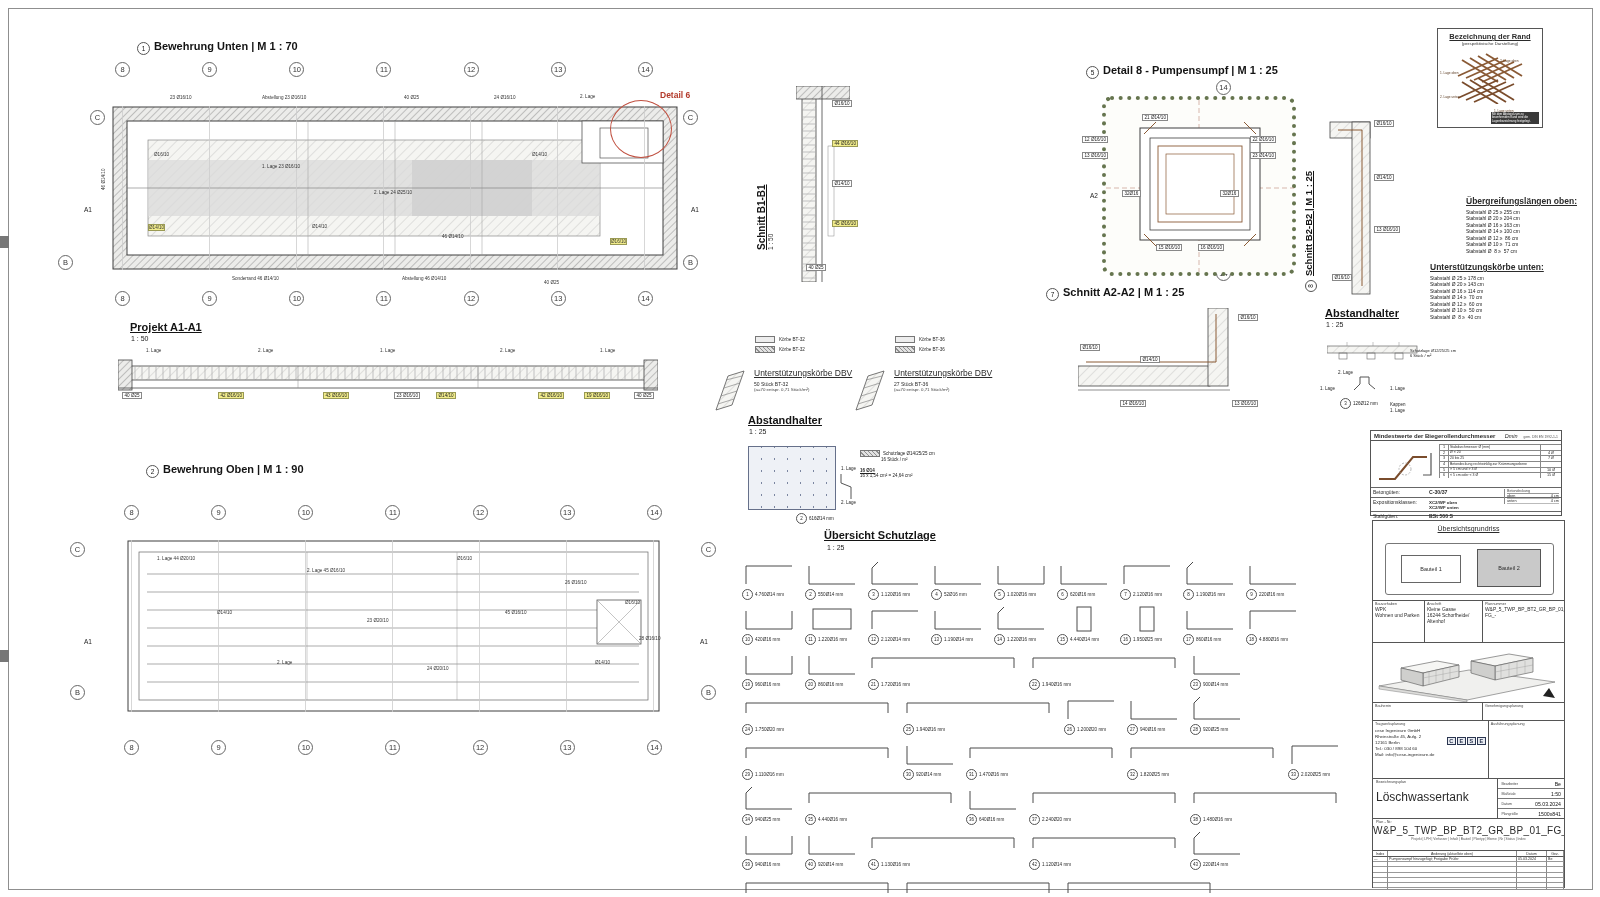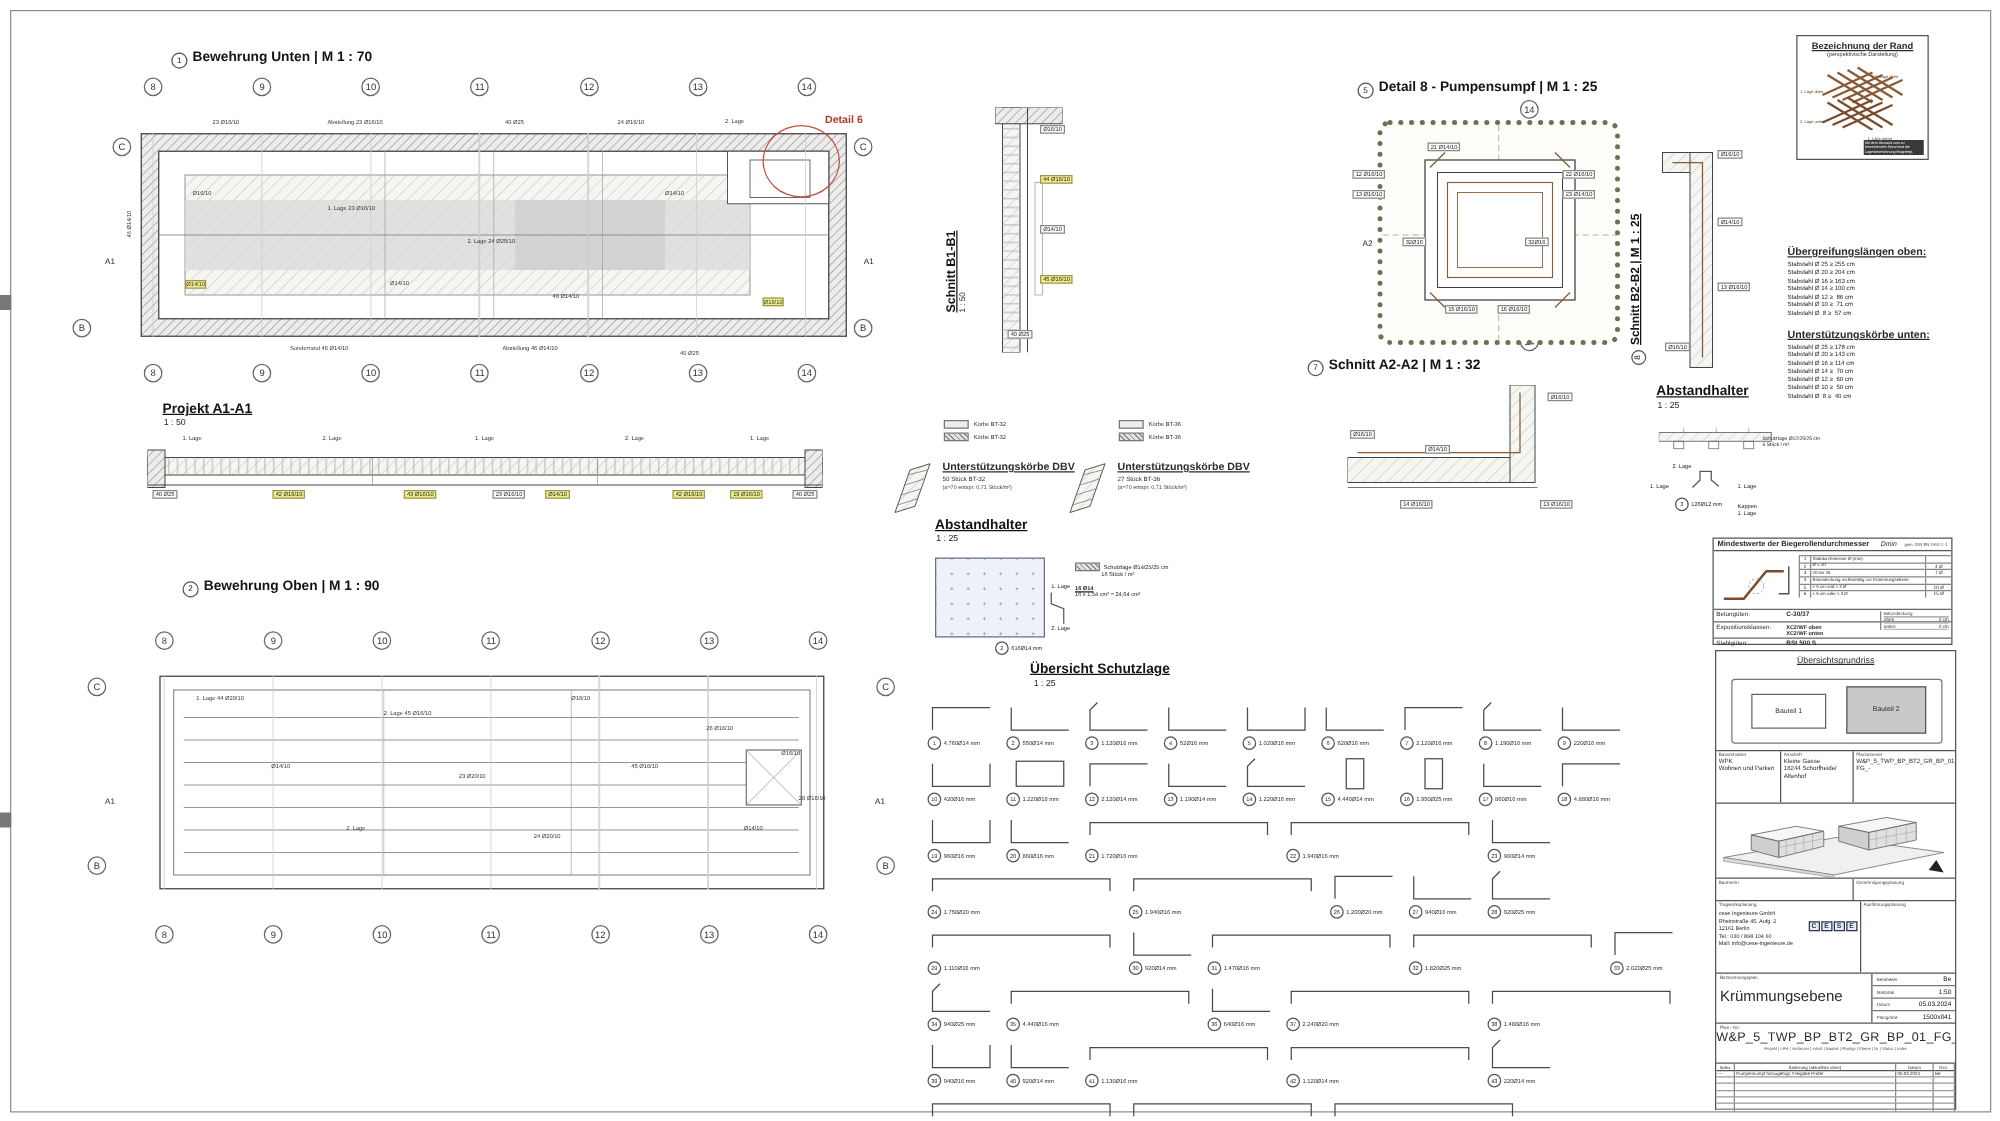--- a/index.html
+++ b/index.html
@@ -26,21 +26,21 @@
   .anno.hl,.tag.hl{background:#f1ec8b;border:0.5px solid #9a9a55;}
   .tag{position:absolute;font-size:4.6px;border:0.5px solid #888;background:#fff;padding:0 1.5px;white-space:nowrap;color:#222;}
   .rotccw{position:absolute;transform:rotate(-90deg);transform-origin:0 0;white-space:nowrap;}
   .axlab{position:absolute;font-size:6.5px;color:#222;}
   .redtext{color:#b33a2b;font-size:8.5px;font-weight:bold;}
   .redcircle{position:absolute;border:1.4px solid #c05040;border-radius:50%;}
   .kolegend{position:absolute;display:flex;flex-direction:column;gap:3px;}
   .korow{display:flex;align-items:center;gap:4px;font-size:4.6px;}
   .sw{width:18px;height:5px;border:0.6px solid #777;background:#ededed;flex:none;}
   .sw.hatch{background:repeating-linear-gradient(45deg,#e2e2e2 0 2px,#8f8f8f 2px 3px);}
-  .ublock .utitle{font-size:8.5px;font-weight:bold;text-decoration:underline;}
+  .ublock .utitle{font-size:8.5px;font-weight:normal;text-decoration:underline;}
   .ublock .uline1{font-size:5px;margin-top:3px;}
   .ublock .uline2{font-size:4.4px;color:#444;}
   .dotgrid{position:absolute;background-color:#eef1f6;border:0.8px solid #66708a;
         background-image:radial-gradient(circle,#7b86a0 0.7px,transparent 0.9px);background-size:13px 12px;background-position:6px 6px;}
   .note45{font-size:4.5px;line-height:1.25;color:#222;}
   .bf-wrap{position:absolute;display:flex;flex-wrap:wrap;align-content:flex-start;column-gap:9px;row-gap:5px;}
   .bf-item{display:flex;flex-direction:column;align-items:flex-start;}
   .bf-svg polyline,.bf-svg path,.bf-svg rect{stroke:#4a4a4a;stroke-width:1;fill:none;}
   .bf-lab{display:flex;align-items:center;font-size:4.6px;margin-top:1px;white-space:nowrap;}
   .box{border:1px solid #555;box-sizing:border-box;background:#fff;}
@@ -365,21 +365,21 @@
     <span class="tag" style="left: 152px; top: 44px;">22 Ø16/10</span>
     <span class="tag" style="left: 152px; top: 60px;">23 Ø14/10</span>
     <span class="tag" style="left: 44px; top: 22px;">21 Ø14/10</span>
     <span class="tag" style="left: 58px; top: 152px;">15 Ø16/10</span>
     <span class="tag" style="left: 100px; top: 152px;">16 Ø16/10</span>
     <span class="tag" style="left: 24px; top: 98px;">32Ø16</span>
     <span class="tag" style="left: 122px; top: 98px;">32Ø16</span>
   </div>
 
 <div class="abs vtitle" style="left:1046px;top:286px">
-  <span class="circ">7</span><span>Schnitt A2-A2 | M  1 : 32</span>
+  <span class="circ">7</span><span>Schnitt A2-A2 | M  1 : 25</span>
 </div>
 <svg class="abs" style="left:1078px;top:308px" width="206" height="104">
   <rect x="0" y="58" width="132" height="20" fill="url(#hl2)" stroke="#444" stroke-width="0.8"></rect>
   <rect x="130" y="0" width="20" height="78" fill="url(#hl2)" stroke="#444" stroke-width="0.8"></rect>
   <path d="M8,54 L138,54 L138,6" stroke="#8a5a35" stroke-width="1" fill="none"></path>
   <line x1="0" y1="82" x2="152" y2="82" stroke="#444" stroke-width="0.6"></line>
 </svg>
 <div id="ta2" class="abs" style="left:1078px;top:308px;width:206px;height:104px">
     <span class="tag" style="left: 2px; top: 36px;">Ø16/10</span>
     <span class="tag" style="left: 42px; top: 92px;">14 Ø16/10</span>
@@ -865,21 +865,21 @@
   </svg>
   <div id="lagenlab">
       <span style="position: absolute; font-size: 3.2px; color: rgb(90, 58, 32); left: 62px; top: 30px;">2. Lage oben</span>
       <span style="position: absolute; font-size: 3.2px; color: rgb(90, 58, 32); left: 2px; top: 42px;">1. Lage oben</span>
       <span style="position: absolute; font-size: 3.2px; color: rgb(90, 58, 32); left: 2px; top: 66px;">2. Lage unten</span>
       <span style="position: absolute; font-size: 3.2px; color: rgb(90, 58, 32); left: 56px; top: 80px;">1. Lage unten</span>
     </div>
   <div style="position:absolute;right:3px;bottom:3px;width:46px;background:#3a3a3a;color:#fff;font-size:2.9px;line-height:1.2;padding:1px">Mit dem Abstand zum zu bewehrenden Rand wird die Lagenbezeichnung festgelegt.</div>
 </div>
 
-<div class="abs" style="left:1430px;top:196px">
+<div class="abs" style="left:1466px;top:196px">
   <div class="utitle2">Übergreifungslängen oben:</div>
   <div id="uo">
       <div class="urow">Stabstahl Ø 25 ≥ 255 cm</div>
       <div class="urow">Stabstahl Ø 20 ≥ 204 cm</div>
       <div class="urow">Stabstahl Ø 16 ≥ 163 cm</div>
       <div class="urow">Stabstahl Ø 14 ≥ 100 cm</div>
       <div class="urow">Stabstahl Ø 12 ≥  86 cm</div>
       <div class="urow">Stabstahl Ø 10 ≥  71 cm</div>
       <div class="urow">Stabstahl Ø  8 ≥  57 cm</div>
     </div>
@@ -1044,21 +1044,21 @@
       <div id="logo" style="position:absolute;right:2px;top:8px"><span class="logolet">C</span><span class="logolet">E</span><span class="logolet">S</span><span class="logolet">E</span></div>
     </div>
     <div style="flex:1;padding:1px 2px">
       <div class="tbhead">Ausführungsplanung</div>
     </div>
   </div>
 
   <div class="tbsec" style="top:258px;height:40px;display:flex">
     <div style="flex:0 0 62%;border-right:0.7px solid #555;padding:1px 3px">
       <div class="tbhead">Bezeichnungsplan</div>
-      <div style="font-size:12px;margin-top:6px">Krümmungsebene</div>
+      <div style="font-size:12px;margin-top:6px">Löschwassertank</div>
     </div>
     <div style="flex:1" id="tb-fields">
         <div class="frow">
           <span class="fl">Bearbeiter</span>
           <span class="fv">Be</span>
         </div>
         <div class="frow">
           <span class="fl">Maßstab</span>
           <span class="fv">1:50</span>
         </div>

